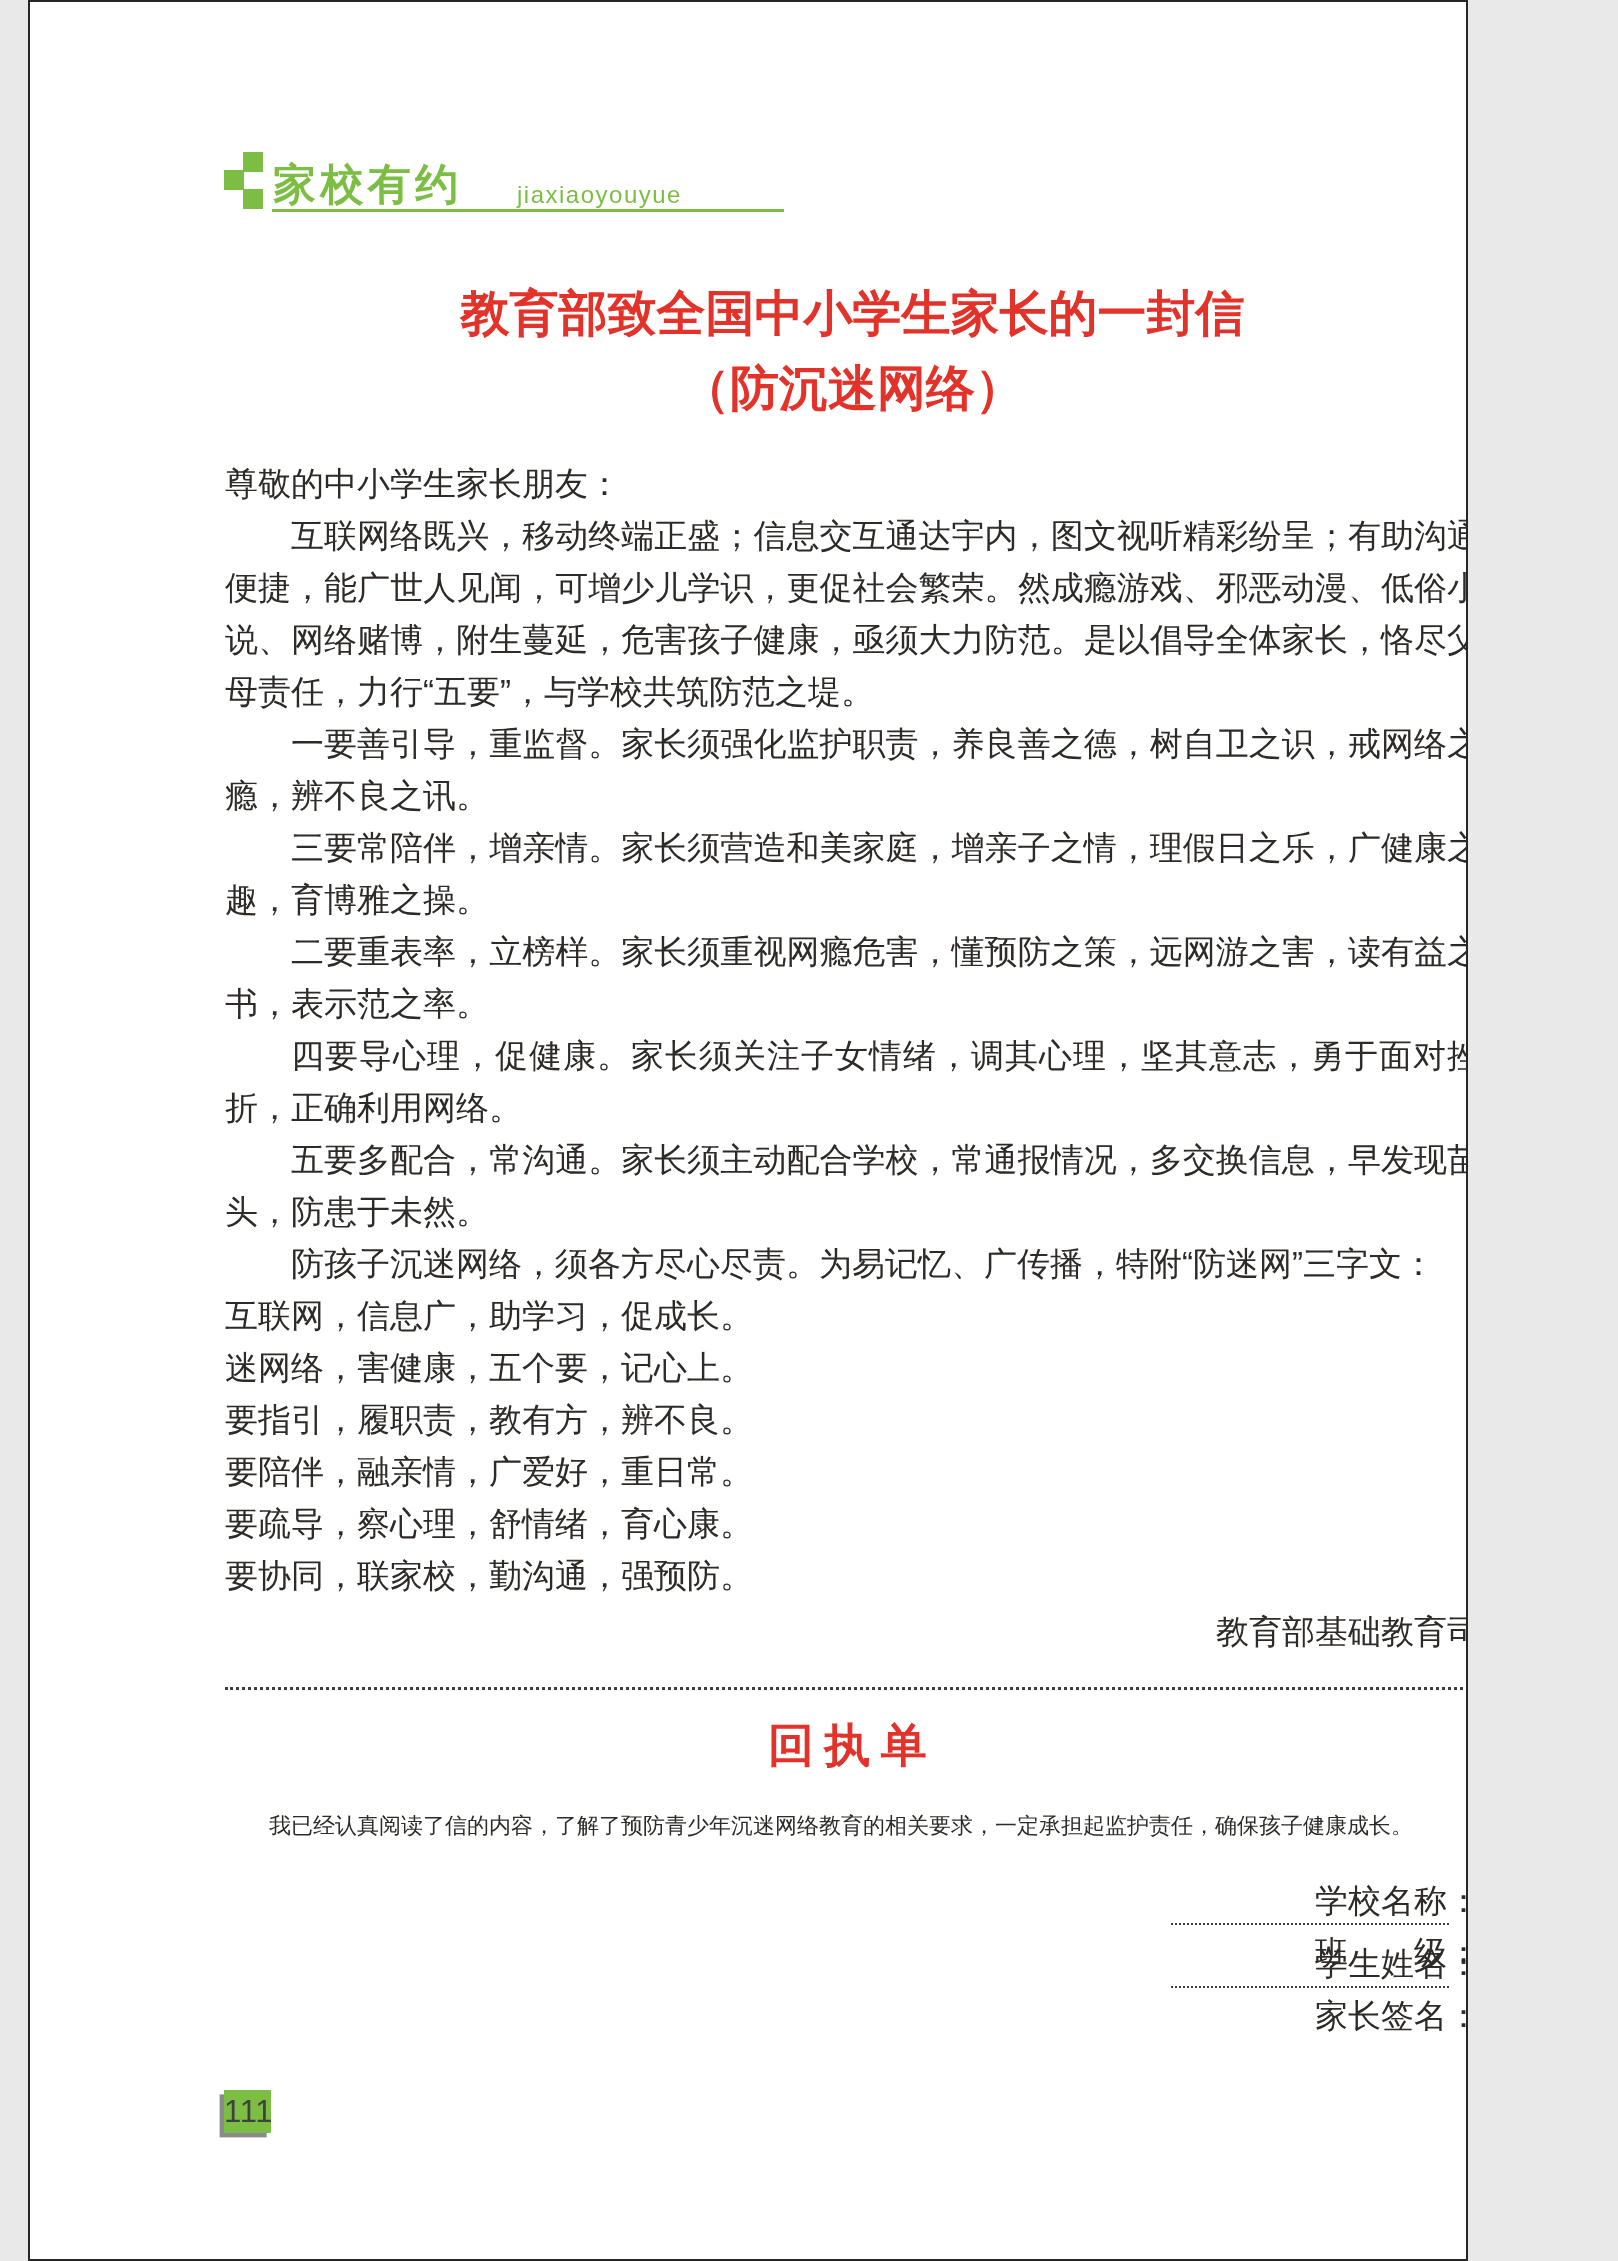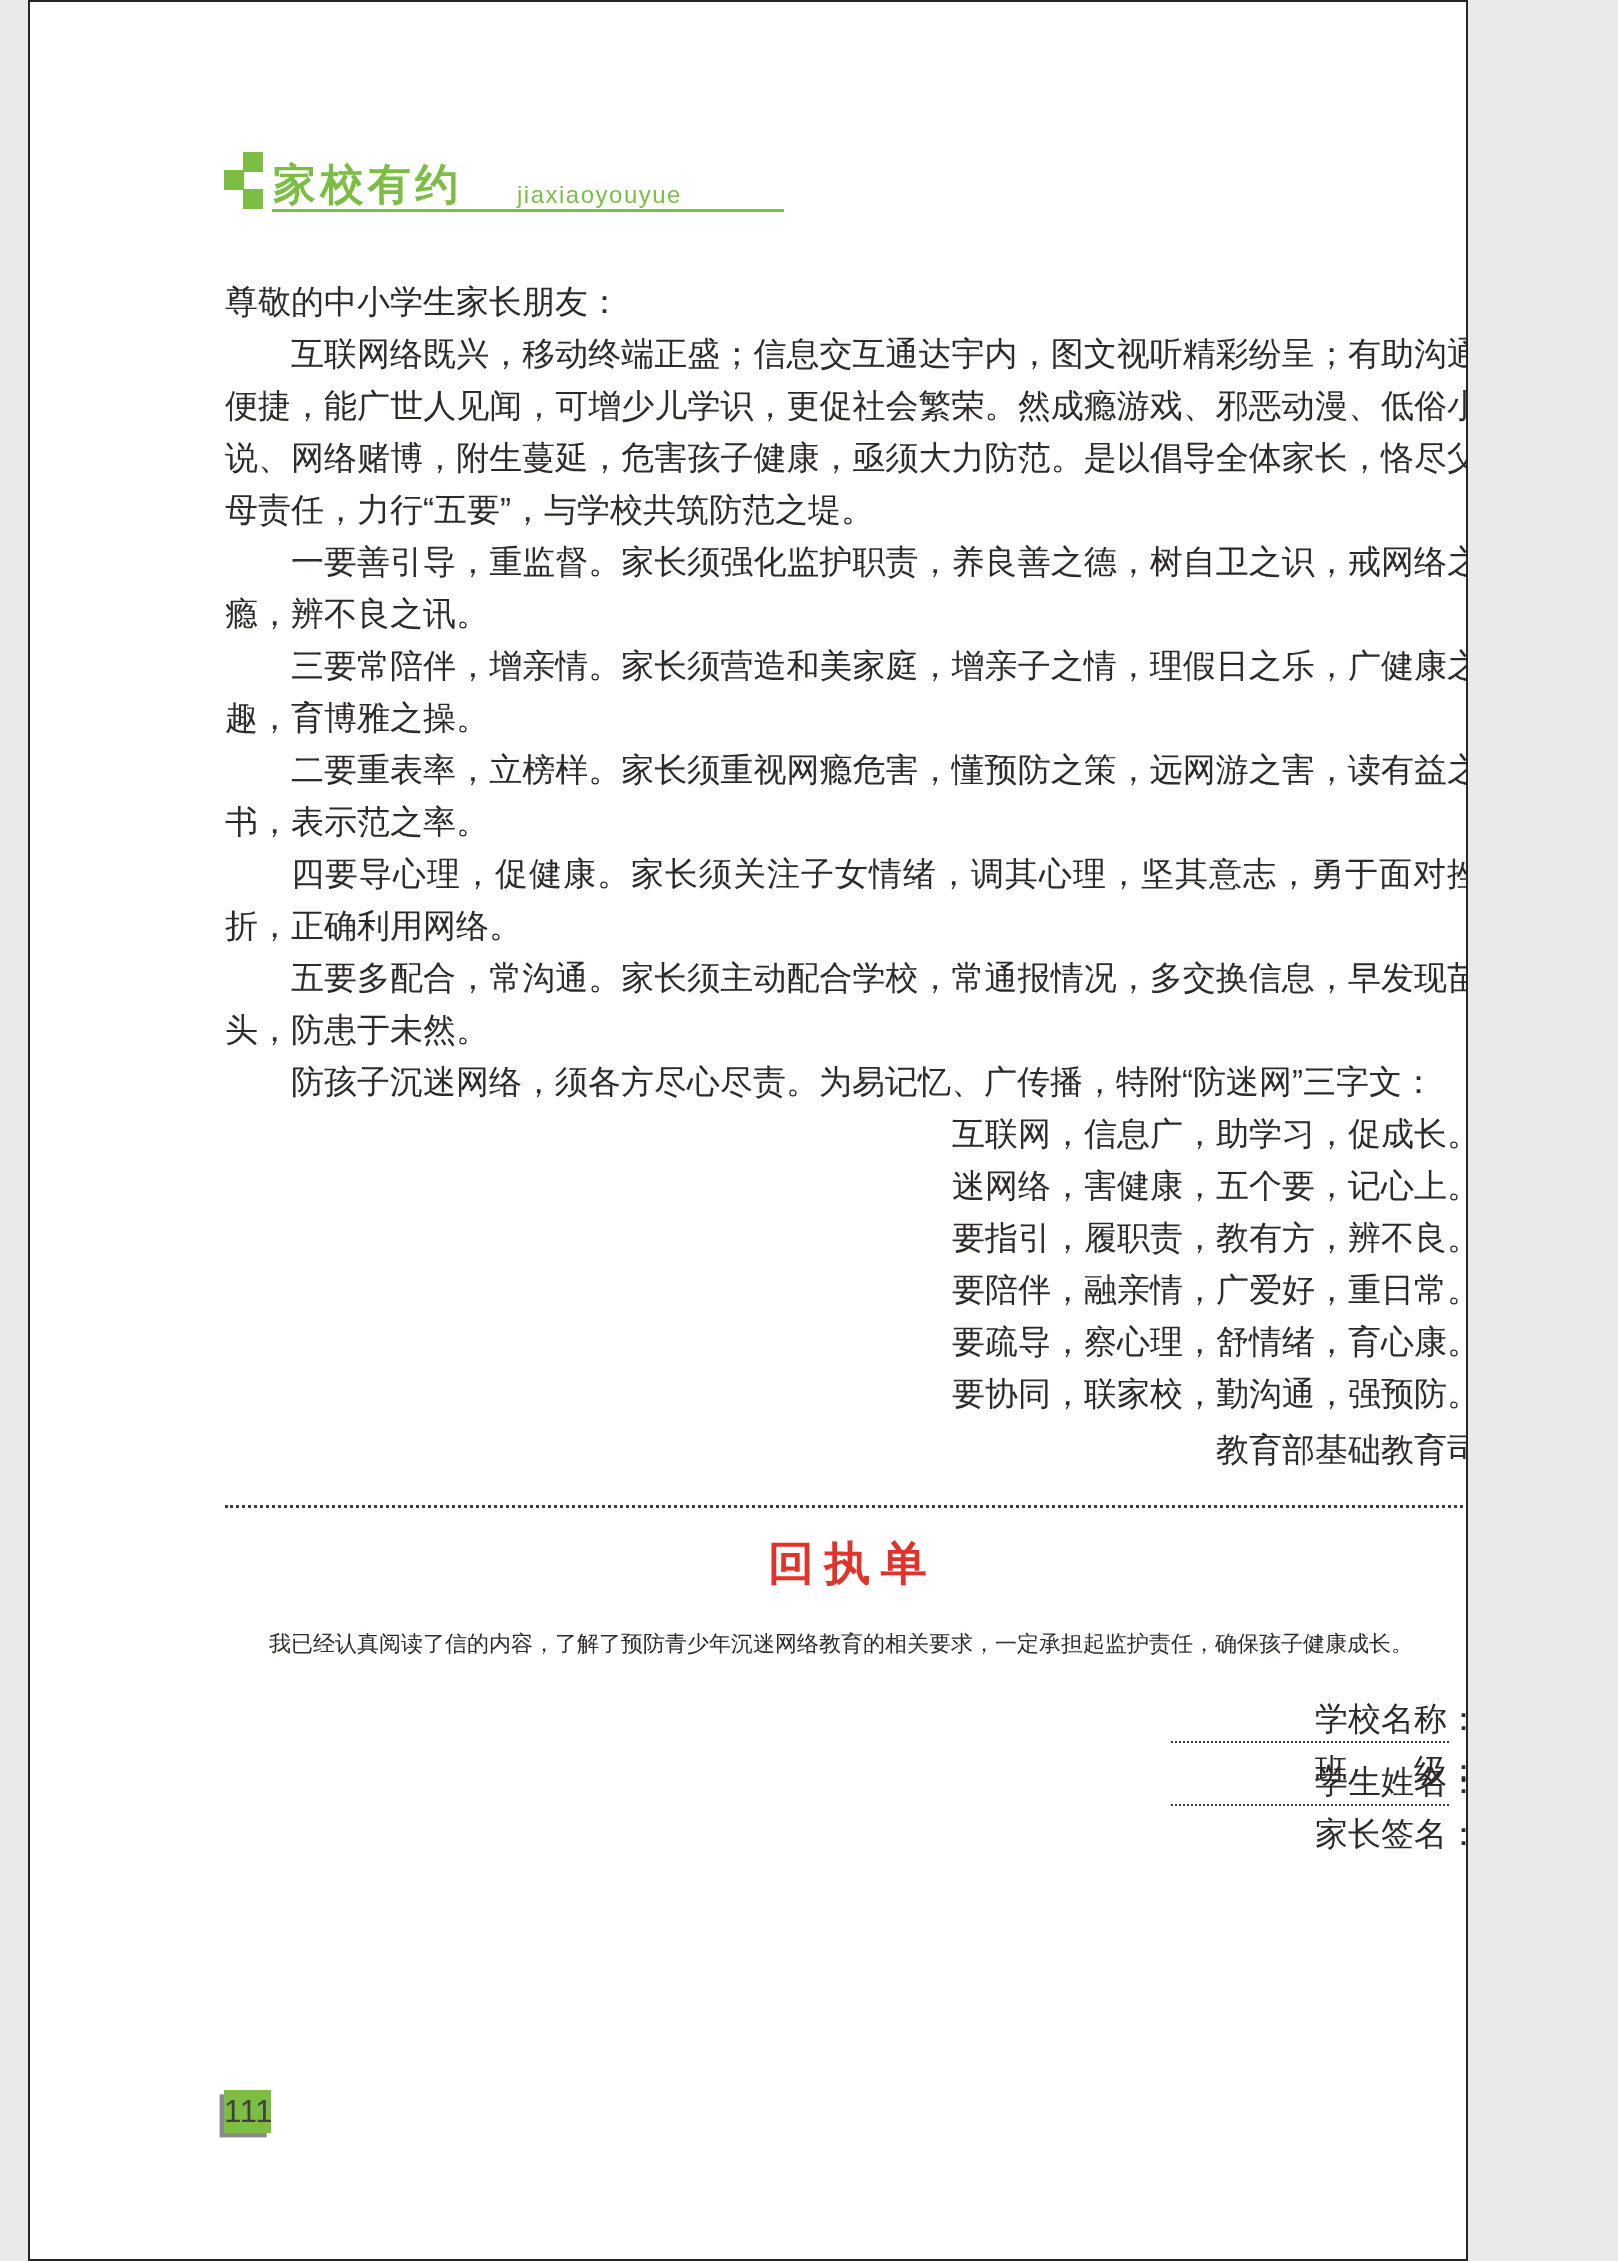--- a/index.html
+++ b/index.html
@@ -44,21 +44,21 @@
     font-size:49px;line-height:75px;
     margin-bottom:32px;
   }
   .letter-body p{
     margin:0;
     font-size:33px;line-height:52px;
     text-align:justify;
     text-justify:inter-ideograph;
   }
   .letter-body p.indent{text-indent:2em;}
-  .poem{text-align:right;font-size:33px;line-height:52px;}
+  .poem{text-align:left;font-size:33px;line-height:52px;}
   .poem div{white-space:nowrap;}
   .signature{
     text-align:right;
     font-size:33px;line-height:52px;
     margin-top:4.4px;
   }
   
   .divider{
     margin-top:29px;
     height:0;
@@ -116,20 +116,24 @@
       <div class="sq b"></div>
       <div class="sq c"></div>
     </div>
     <div class="brand-cn">家校有约</div>
     <div class="brand-py">jiaxiaoyouyue</div>
     <div class="brand-rule"></div>
   </div>
 
   <div class="content">
 
+    <div class="doc-title">
+      <div>教育部致全国中小学生家长的一封信</div>
+      <div>（防沉迷网络）</div>
+    </div>
 
     <div class="letter-body">
       <p>尊敬的中小学生家长朋友：</p>
       <span>
         
       
           <p class="indent">互联网络既兴，移动终端正盛；信息交互通达宇内，图文视听精彩纷呈；有助沟通便捷，能广世人见闻，可增少儿学识，更促社会繁荣。然成瘾游戏、邪恶动漫、低俗小说、网络赌博，附生蔓延，危害孩子健康，亟须大力防范。是以倡导全体家长，恪尽父母责任，力行“五要”，与学校共筑防范之堤。</p>
         
           <p class="indent">一要善引导，重监督。家长须强化监护职责，养良善之德，树自卫之识，戒网络之瘾，辨不良之讯。</p>
         

